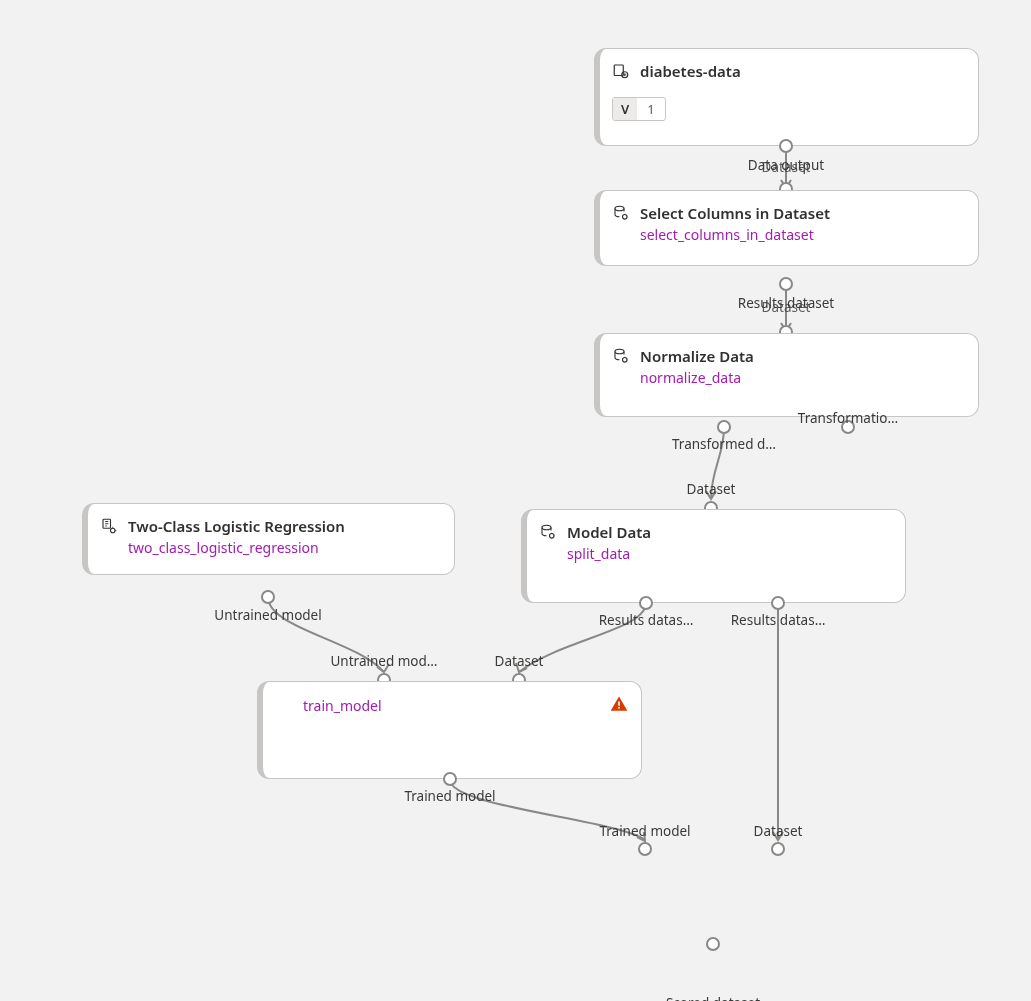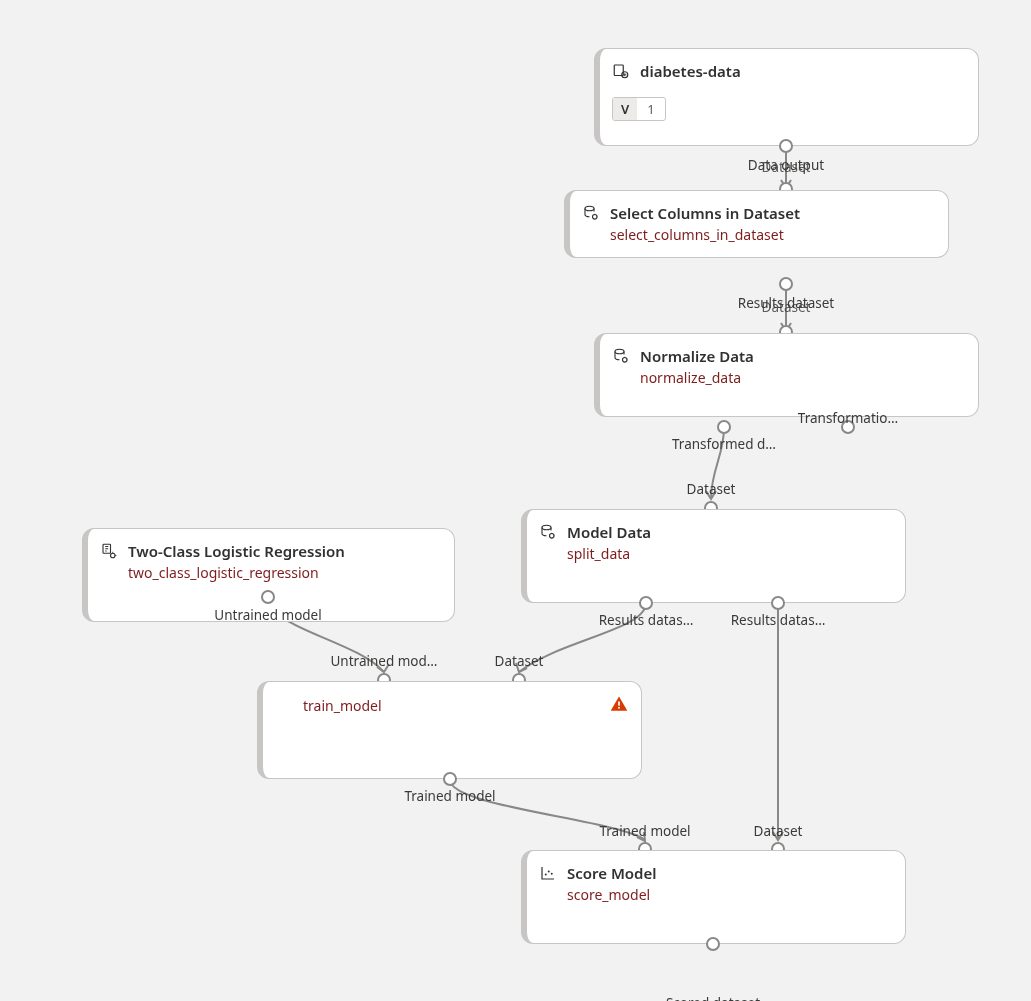--- a/index.html
+++ b/index.html
@@ -2,21 +2,21 @@
 <html><head>
 <meta charset="utf-8">
 <style>
   html,body{margin:0;padding:0;width:1031px;height:1001px;background:#f2f2f2;font-family:"Segoe UI",system-ui,Arial,sans-serif;color:#323130;overflow:hidden;}
   #canvas{position:relative;width:1031px;height:1001px;}
   svg.wires{position:absolute;inset:0;width:1031px;height:1001px;pointer-events:none;}
   .node{position:absolute;background:#ffffff;border:1px solid #c8c6c4;border-left:6px solid #c8c6c4;border-radius:12px;box-sizing:border-box;padding:12px 14px 10px 12px;}
   .node .hdr{display:flex;align-items:flex-start;gap:10px;}
   .node .icon{flex:0 0 auto;width:18px;height:18px;margin-top:1px;color:#323130;}
   .node .title{font-weight:600;font-size:15px;line-height:20px;}
-  .node .sub{font-size:14px;color:#7f1d1d;margin-top:2px;margin-left:28px;}
+  .node .sub{font-size:14px;color:#a21caf;margin-top:2px;margin-left:28px;}
   .version-chip{display:inline-flex;align-items:center;height:22px;border:1px solid #c8c6c4;border-radius:3px;background:#fff;margin-top:16px;margin-left:0;font-size:13px;overflow:hidden;}
   .version-chip .v{background:#edebe9;padding:0 8px;height:100%;display:flex;align-items:center;font-weight:600;}
   .version-chip .n{padding:0 10px;color:#605e5c;}
   .warn{position:absolute;right:12px;top:12px;width:20px;height:20px;}
   .port{position:absolute;width:14px;height:14px;background:#fff;border:2px solid #8a8886;border-radius:50%;box-sizing:border-box;transform:translate(-50%,-50%);}
   .port-label{position:absolute;font-size:13.5px;color:#3b3a39;white-space:nowrap;transform:translateX(-50%);}
   .port-label.overlap{color:#3b3a39;}
   .port-label.below{transform:translateX(-50%);margin-top:42px;}
 </style>
 </head>
@@ -64,21 +64,21 @@
     <span class="version-chip">
       <span class="v">V</span>
       <span class="n">1</span>
     </span>
   </div>
   <div class="port" style="left:786px;top:146px"></div>
   <div class="port-label" style="left:786px;top:156px">Data output</div>
   <div class="port-label overlap" style="left:786px;top:158px;opacity:.8">Dataset</div>
   <div class="port" style="left:786px;top:189px"></div>
 
-  <div class="node" style="left:564px;top:190px;width:385px;height:68px">
+  <div class="node" style="left:594px;top:190px;width:385px;height:76px">
     <div class="hdr">
       <span class="icon">
         <svg viewBox="0 0 24 24" width="18" height="18" fill="none" stroke="currentColor" stroke-width="1.5">
             <ellipse cx="10" cy="6" rx="6" ry="3"></ellipse>
             <path d="M4 6v8c0 1.7 2.7 3 6 3"></path>
             <path d="M16 6v4"></path>
             <circle cx="17" cy="17" r="3"></circle>
             <path d="M17 13v1M17 20v1M13.5 17h1M19.5 17h1" stroke-width="1"></path>
           </svg>
       </span>
@@ -132,21 +132,21 @@
         <div class="title">Model Data</div>
       </div>
     </div>
     <div class="sub">split_data</div>
   </div>
   <div class="port" style="left:646px;top:603px"></div>
   <div class="port" style="left:778px;top:603px"></div>
   <div class="port-label" style="left:646px;top:611px">Results datas…</div>
   <div class="port-label" style="left:778px;top:611px">Results datas…</div>
 
-  <div class="node" style="left:82px;top:528px;width:373px;height:94px">
+  <div class="node" style="left:82px;top:503px;width:373px;height:72px">
     <div class="hdr">
       <span class="icon">
         <svg viewBox="0 0 24 24" width="18" height="18" fill="none" stroke="currentColor" stroke-width="1.5">
             <rect x="4" y="3" width="10" height="12" rx="1"></rect>
             <path d="M7 6h4M7 9h4M7 12h2"></path>
             <circle cx="17" cy="18" r="3"></circle>
             <path d="M17 15v-2M20 18h2" stroke-width="1"></path>
           </svg>
       </span>
       <div>
@@ -172,32 +172,16 @@
         </svg>
     </span>
   </div>
   <div class="port" style="left:450px;top:779px"></div>
   <div class="port-label" style="left:450px;top:787px">Trained model</div>
 
   <div class="port-label" style="left:645px;top:822px">Trained model</div>
   <div class="port-label" style="left:778px;top:822px">Dataset</div>
   <div class="port" style="left:645px;top:849px"></div>
   <div class="port" style="left:778px;top:849px"></div>
-  <div class="node" style="left:521px;top:850px;width:385px;height:94px">
-    <div class="hdr">
-      <span class="icon">
-        <svg viewBox="0 0 24 24" width="18" height="18" fill="none" stroke="currentColor" stroke-width="1.6">
-            <path d="M4 4v16h16"></path>
-            <circle cx="9" cy="14" r="1.3" fill="currentColor" stroke="none"></circle>
-            <circle cx="13" cy="10" r="1.3" fill="currentColor" stroke="none"></circle>
-            <circle cx="17" cy="13" r="1.3" fill="currentColor" stroke="none"></circle>
-          </svg>
-      </span>
-      <div>
-        <div class="title">Score Model</div>
-      </div>
-    </div>
-    <div class="sub">score_model</div>
-  </div>
   <div class="port" style="left:713px;top:944px"></div>
   <div class="port-label below" style="left:713px;top:952px">Scored dataset</div>
 
 </div>
 
 </body></html>

